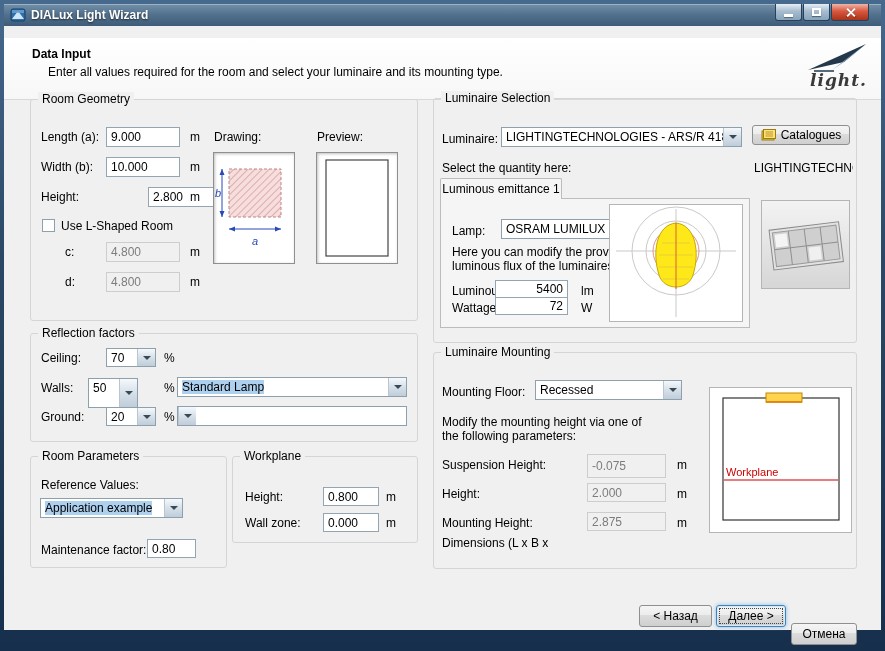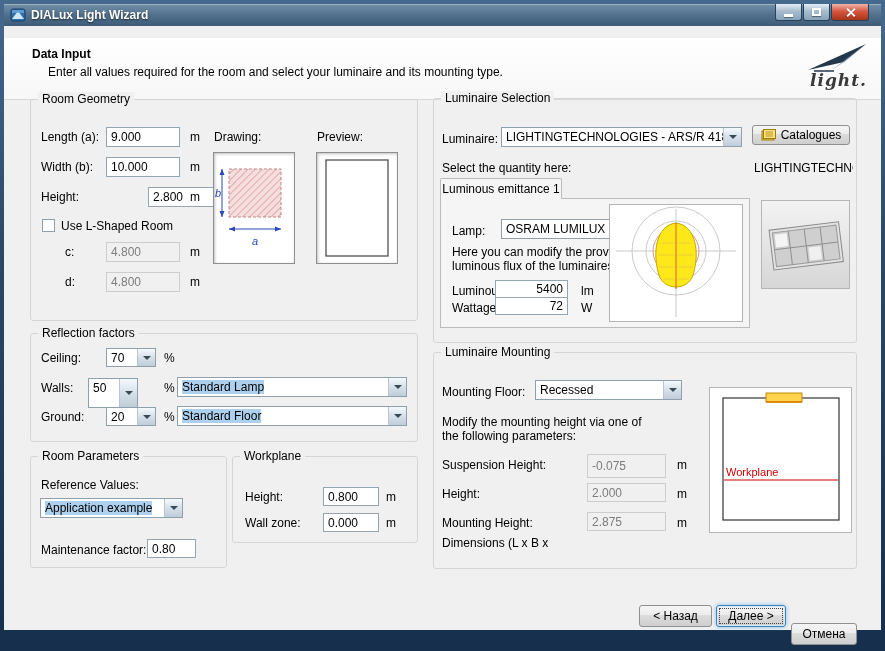--- a/index.html
+++ b/index.html
@@ -171,21 +171,20 @@
 
     <div class="lbl" style="left:37px;top:384px">Ground:</div>
     <div class="combo" style="left:102px;top:381px;width:50px;height:19px">
       <div class="ct">20</div>
       <div class="ca">
           <span class="tri"></span>
         </div>
     </div>
     <div class="lbl" style="left:160px;top:384px">%</div>
     <div class="combo hl" style="left:173px;top:380px;width:230px;height:20px">
-      <div class="ct"><span>Standard Floor</span></div>
       <div class="ca">
           <span class="tri"></span>
         </div>
     </div>
 
     <div class="group" style="left:26px;top:430px;width:195px;height:110px"></div>
     <div class="gtitle" style="left:34px;top:423px">Room Parameters</div>
 
     <div class="lbl" style="left:37px;top:452px">Reference Values:</div>
     <div class="combo hl" style="left:36px;top:472px;width:143px;height:20px">

